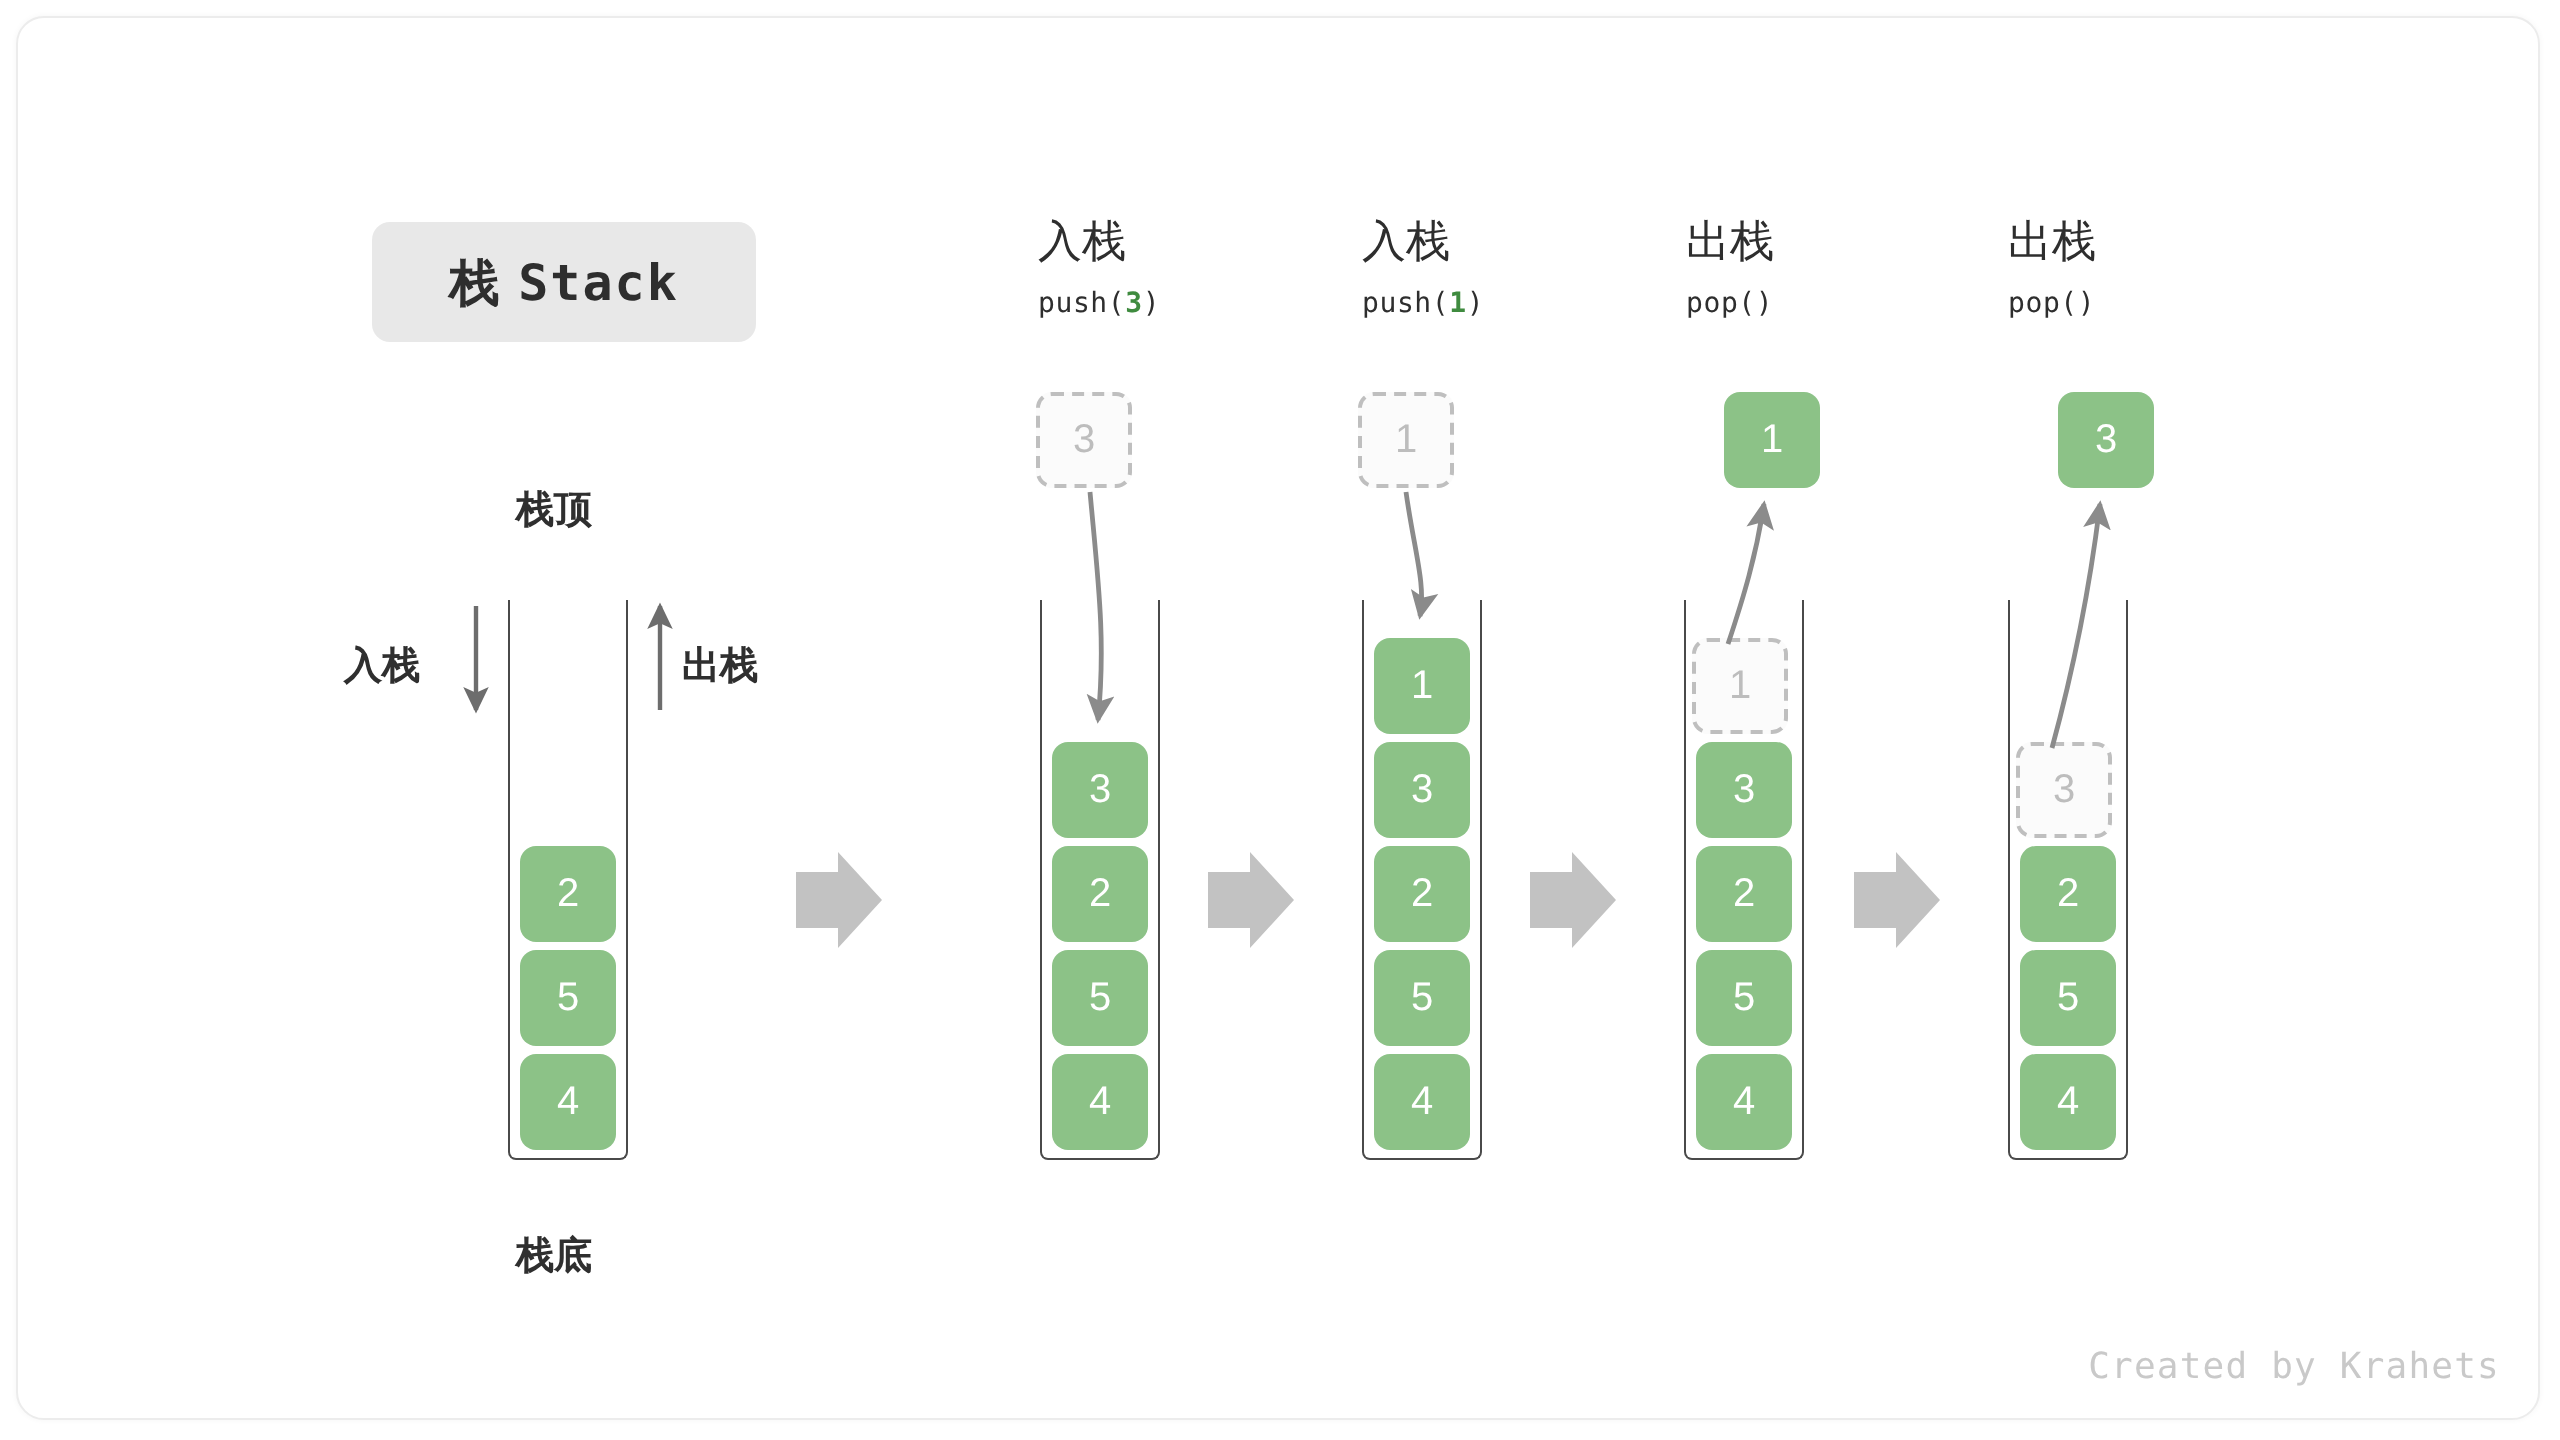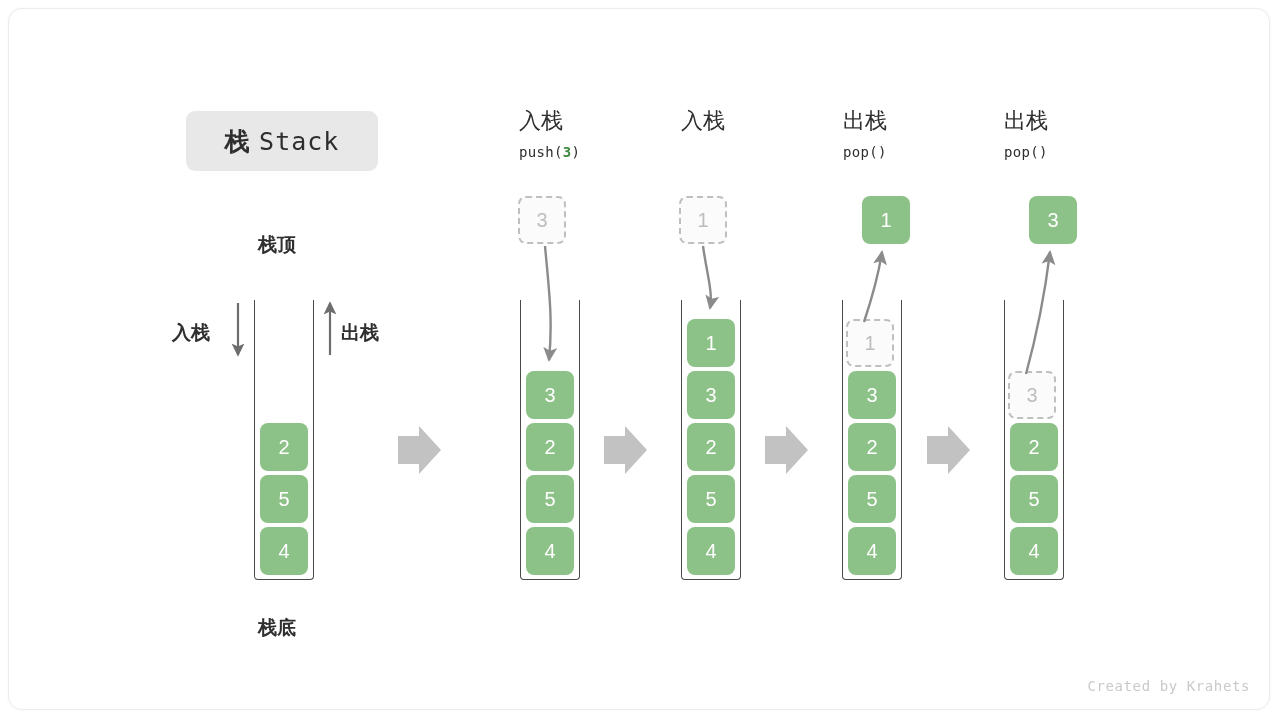--- a/index.html
+++ b/index.html
@@ -50,21 +50,21 @@
     color: #2e2e2e;
     letter-spacing: 0.5px;
   }
   .title-cn {
     font-family: "Liberation Sans", sans-serif;
     font-weight: bold;
     margin-right: 9px;
   }
   .title-en {
     font-family: "DejaVu Sans Mono", monospace;
-    font-weight: normal;
+    font-weight: bold;
     letter-spacing: 1px;
   }
   
   .lbl {
     position: absolute;
     white-space: nowrap;
     color: #333333;
   }
   .lbl-bold-cn {
     font-family: "Liberation Sans", sans-serif;
@@ -137,40 +137,40 @@
     top: 0;
     width: 1280px;
     height: 720px;
     pointer-events: none;
   }
   .footer-credit {
     position: absolute;
     right: 30px;
     bottom: 26px;
     font-family: "DejaVu Sans Mono", monospace;
-    font-size: 14px;
+    font-size: 18px;
     color: #c9c9c9;
     letter-spacing: 0.6px;
   }
 </style>
 </head>
 <body>
 
 <div id="canvas">
 
   <div class="card-frame"></div>
 
   <div class="title-chip">
     <div class="title-chip-inner">
       <span class="title-cn">栈</span>
       <span class="title-en">Stack</span>
     </div>
   </div>
 
-  <div class="lbl lbl-bold-cn" style="left:258px; top:232px;">栈顶</div>
+  <div class="lbl lbl-bold-cn" style="left:258px; top:242px;">栈顶</div>
   <div class="lbl lbl-bold-cn" style="left:258px; top:615px;">栈底</div>
 
   <div class="lbl lbl-bold-cn" style="left:172px; top:320px;">入栈</div>
 
   <div class="lbl lbl-bold-cn" style="left:341px; top:320px;">出栈</div>
 
   <div class="stack-box" style="left:254px; top:300px; width:60px; height:280px;"></div>
   <div class="cell cell-solid" style="left:260px; top:423px;">2</div>
   <div class="cell cell-solid" style="left:260px; top:475px;">5</div>
   <div class="cell cell-solid" style="left:260px; top:527px;">4</div>
@@ -181,20 +181,21 @@
   </div>
   <div class="cell cell-ghost" style="left:518px; top:196px;">3</div>
   <div class="stack-box" style="left:520px; top:300px; width:60px; height:280px;"></div>
   <div class="cell cell-solid" style="left:526px; top:371px;">3</div>
   <div class="cell cell-solid" style="left:526px; top:423px;">2</div>
   <div class="cell cell-solid" style="left:526px; top:475px;">5</div>
   <div class="cell cell-solid" style="left:526px; top:527px;">4</div>
 
   <div class="op-caption" style="left:681px; top:106px;">
     <div class="op-cn">入栈</div>
+    <div class="op-code"><span>push(</span><span class="op-arg">1</span><span>)</span></div>
   </div>
   <div class="cell cell-ghost" style="left:679px; top:196px;">1</div>
   <div class="stack-box" style="left:681px; top:300px; width:60px; height:280px;"></div>
   <div class="cell cell-solid" style="left:687px; top:319px;">1</div>
   <div class="cell cell-solid" style="left:687px; top:371px;">3</div>
   <div class="cell cell-solid" style="left:687px; top:423px;">2</div>
   <div class="cell cell-solid" style="left:687px; top:475px;">5</div>
   <div class="cell cell-solid" style="left:687px; top:527px;">4</div>
 
   <div class="op-caption" style="left:843px; top:106px;">

